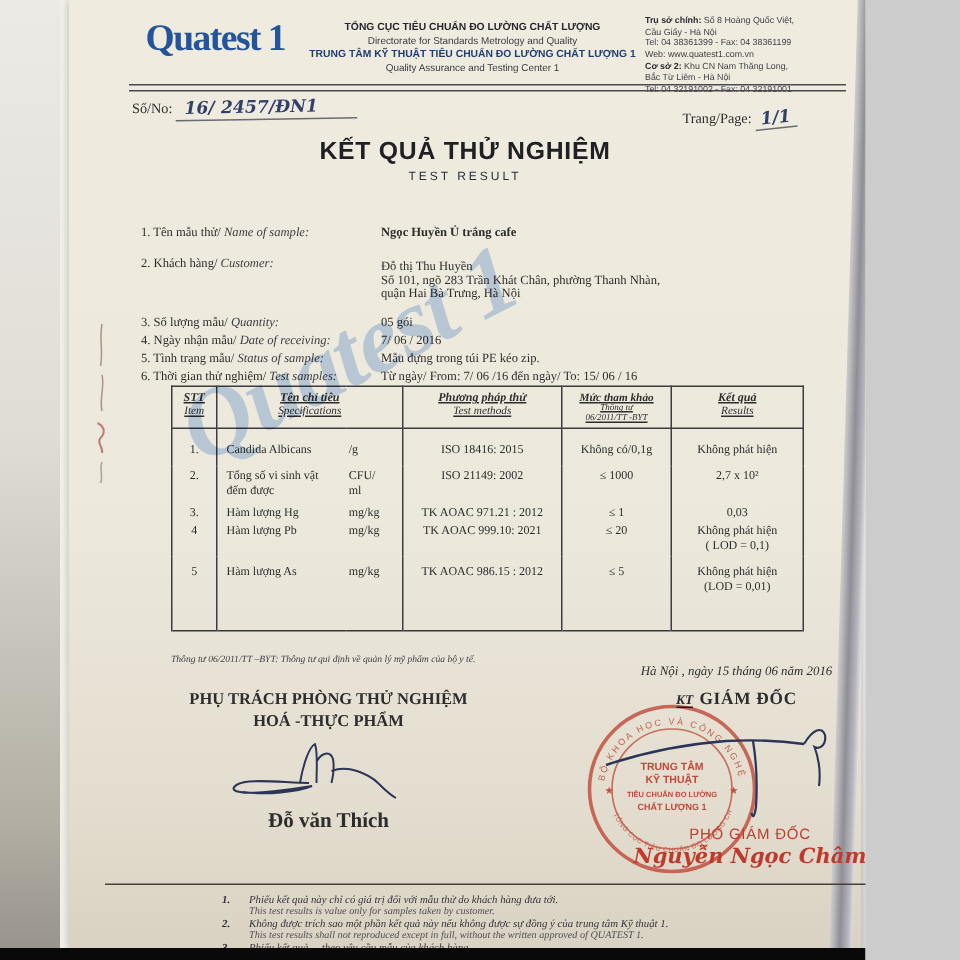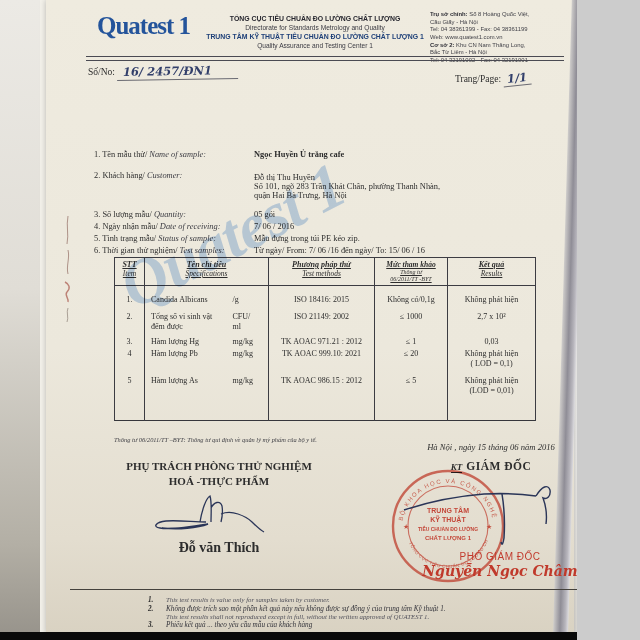--- a/index.html
+++ b/index.html
@@ -135,20 +135,24 @@
 
     <div class="abs docno">
       <span>Số/No:</span>
       <span class="hand hand-u">16/ 2457/ĐN1</span>
     </div>
     <div class="abs pageno">
       <span>Trang/Page:</span>
       <span class="hand hand-pg">1/1</span>
     </div>
 
+    <div class="abs title">
+      <h1>KẾT QUẢ THỬ NGHIỆM</h1>
+      <div class="title-en">TEST RESULT</div>
+    </div>
 
     <div class="abs info">
       <div class="i-label" style="top:0"><span>1. Tên mẫu thử/</span> <i>Name of sample:</i></div>
       <div class="i-value bold" style="top:0">Ngọc Huyền Ủ trắng cafe</div>
       <div class="i-label" style="top:21px"><span>2. Khách hàng/</span> <i>Customer:</i></div>
       <div class="i-value" style="top:23px">Đỗ thị Thu Huyền
 Số 101, ngõ 283 Trần Khát Chân, phường Thanh Nhàn,
 quận Hai Bà Trưng, Hà Nội</div>
       <div class="i-label" style="top:60px"><span>3. Số lượng mẫu/</span> <i>Quantity:</i></div>
       <div class="i-value" style="top:60px">05 gói</div>
@@ -299,20 +303,21 @@
     </svg>
     <div class="abs right-role">PHÓ GIÁM ĐỐC</div>
     <div class="abs right-name">Nguyễn Ngọc Châm</div>
 
     <div class="abs bottom-rule"></div>
 
     <div class="abs notes">
       <div class="note">
         <div class="n-no">1.</div>
         <div>
+            <div class="n-vi">Phiếu kết quả này chỉ có giá trị đối với mẫu thử do khách hàng đưa tới.</div>
              <div class="n-en">This test results is value only for samples taken by customer.</div>
           </div>
       </div>
       <div class="note">
         <div class="n-no">2.</div>
         <div>
             <div class="n-vi">Không được trích sao một phần kết quả này nếu không được sự đồng ý của trung tâm Kỹ thuật 1.</div>
              <div class="n-en">This test results shall not reproduced except in full, without the written approved of QUATEST 1.</div>
           </div>
       </div>

